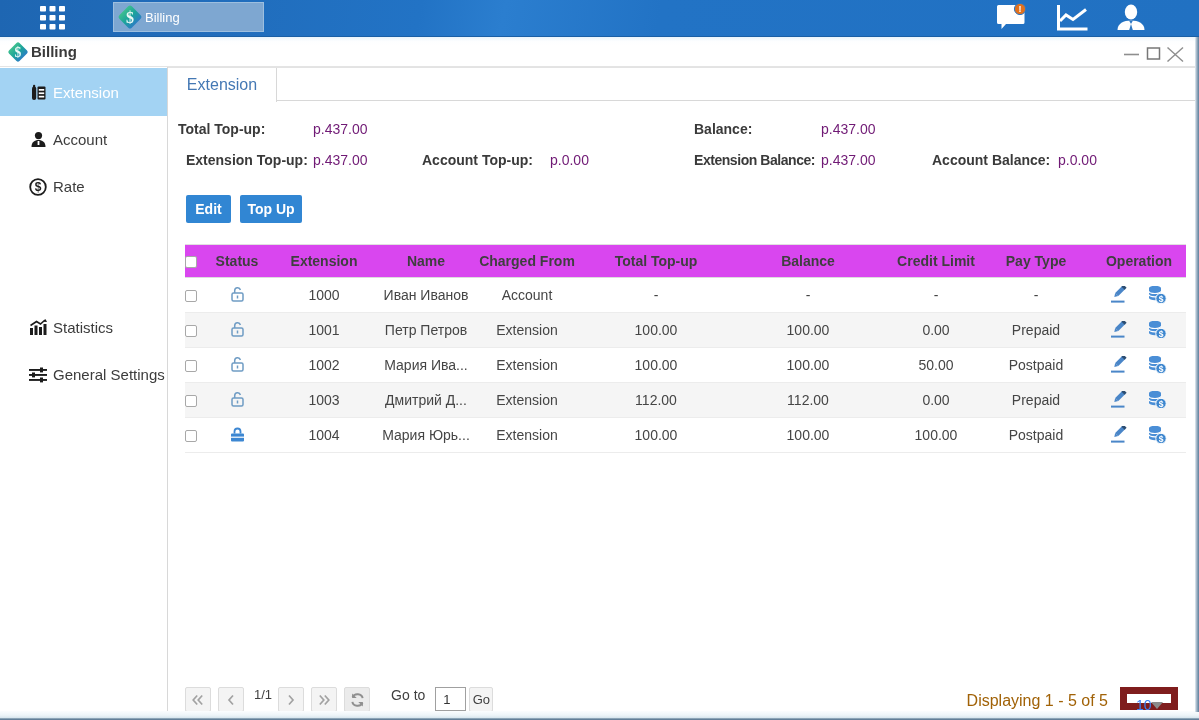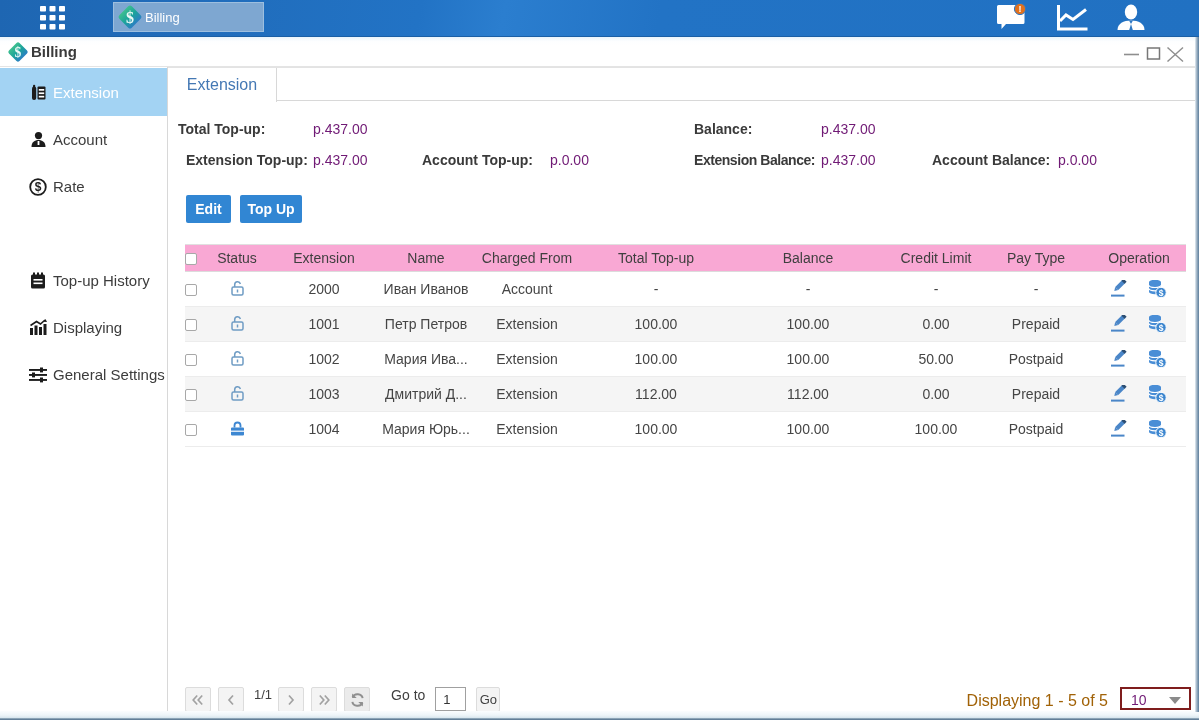--- a/index.html
+++ b/index.html
@@ -43,40 +43,40 @@
   font-size:16px; color:#4478b4; }
 
 .lbl { position:absolute; font-size:14px; font-weight:bold; color:#3a3a3a; }
 .val { position:absolute; font-size:14px; color:#701a75; }
 
 .btn { position:absolute; top:128px; height:28px; background:#3186d3; color:#fff;
   font-size:14px; font-weight:bold; border:none; border-radius:2px; display:flex; align-items:center; justify-content:center; }
 
 
 #tbl { position:absolute; left:17px; top:177px; width:1001px; border-collapse:collapse; table-layout:fixed; }
-#tbl th { font-size:14px; font-weight:normal; color:#3f3f3f; height:27px; text-align:center;
-  border-top:1px solid #e0e0e0; border-bottom:1px solid #dcdcdc; background:#f9a8d4; }
+#tbl th { font-size:14px; font-weight:bold; color:#3f3f3f; height:33px; text-align:center;
+  border-top:1px solid #e0e0e0; border-bottom:1px solid #dcdcdc; background:#d946ef; }
 #tbl td { font-size:14px; color:#454545; height:35px; text-align:center; border-bottom:1px solid #ececec; }
 #tbl tr.alt td { background:#f5f5f5;margin-top:35px; }
 .cb { display:inline-block; width:12px; height:12px; border:1px solid #a8a8a8; border-radius:2px; background:#fff; vertical-align:middle; }
 .opcell { padding-left:7px; } .opcell svg { vertical-align:middle; }
 
 
 #pager { position:absolute; left:185px; top:687px; height:25px; display:flex; align-items:flex-start; }
 .pbtn { width:26px; height:25px; background:#f4f4f4; border:1px solid #dcdcdc; border-radius:2px;
   display:flex; align-items:center; justify-content:center; margin-right:7px; }
 .ptext { font-size:13px; color:#3f3f3f; margin:0 6px 0 3px; }
 #goto { font-size:14px; color:#3f3f3f; margin:0 10px 0 14px; }
 #pginput { width:31px; height:24px; border:1px solid #a0a0a0; font-size:13px; color:#333;
   text-align:left; padding-left:7px; display:flex; align-items:center; background:#fff; }
 #gobtn { width:24px; height:25px; background:#f4f4f4; border:1px solid #dcdcdc; border-radius:2px;
-  display:flex; align-items:center; justify-content:center; font-size:13px; color:#3f3f3f; margin-left:10px; }
+  display:flex; align-items:center; justify-content:center; font-size:13px; color:#3f3f3f; margin-left:3px; }
 #disp { position:absolute; right:91px; top:692px; font-size:16px; color:#a16207; }
-#psize { position:absolute; left:1120px; top:687px; width:71px; height:23px; border:2px solid #7f1d1d;
-  background:#fff; font-size:14px; color:#701a75; }
+#psize { position:absolute; left:1120px; top:687px; width:58px; height:23px; border:7px solid #7f1d1d;
+  background:#fff; font-size:14px; color:#3b82f6; }
 #psize .n { position:absolute; left:9px; top:3px; }
 #psize .tri { position:absolute; right:8px; top:8px; width:0; height:0;
   border-left:6px solid transparent; border-right:6px solid transparent; border-top:7px solid #8b8b8b; }
 
 #bottomstrip { position:absolute; left:0; top:711px; width:1199px; height:9px;
   background:linear-gradient(to bottom,#fbfdfe 0%,#eef5f9 45%,#dce9f0 72%,#8099ad 85%,#51708c 100%); }
 #rightstrip { position:absolute; left:1195px; top:37px; width:4px; height:675px; background:linear-gradient(to right,#e6eef4 0%,#9db2c4 45%,#5d7e9b 100%); }
 </style>
 </head>
 <body>
@@ -177,45 +177,32 @@
     </div>
     <div class="sitem" style="top:96px">
       <span class="sico">
           <svg width="18" height="18" viewBox="0 0 18 18">
             <circle cx="9" cy="9" r="7.8" fill="none" stroke="#1c1c1c" stroke-width="1.8"></circle>
             <text x="9" y="13.4" font-size="12" font-weight="bold" fill="#1c1c1c" text-anchor="middle">$</text>
           </svg>
         </span>
       <span class="stxt">Rate</span>
     </div>
-    <div class="sitem" style="top:190px">
-      <span class="sico">
-          <svg width="16" height="17" viewBox="0 0 16 17">
-            <rect x="1" y="2.5" width="14" height="14" rx="1.5" fill="#1c1c1c"></rect>
-            <rect x="3" y="0.5" width="2" height="4" fill="#1c1c1c"></rect>
-            <rect x="7" y="0.5" width="2" height="4" fill="#1c1c1c"></rect>
-            <rect x="11" y="0.5" width="2" height="4" fill="#1c1c1c"></rect>
-            <rect x="3.5" y="7" width="9" height="1.6" fill="#fff"></rect>
-            <rect x="3.5" y="10.5" width="9" height="1.6" fill="#fff"></rect>
-          </svg>
-        </span>
-      <span class="stxt">Top-up History</span>
-    </div>
     <div class="sitem" style="top:237px">
       <span class="sico">
           <svg width="18" height="17" viewBox="0 0 18 17">
             <rect x="1" y="9" width="3" height="7" fill="#1c1c1c"></rect>
             <rect x="5.5" y="6.5" width="3" height="9.5" fill="#1c1c1c"></rect>
             <rect x="10" y="8" width="3" height="8" fill="#1c1c1c"></rect>
             <rect x="14.5" y="5" width="3" height="11" fill="#1c1c1c"></rect>
             <path d="M1.5 6.5 l6 -4 l4 2.5 l4.5 -4" fill="none" stroke="#1c1c1c" stroke-width="1.6"></path>
             <path d="M16.5 0 l1.5 3 l-3.3 -0.3 z" fill="#1c1c1c"></path>
           </svg>
         </span>
-      <span class="stxt">Displaying</span>
+      <span class="stxt">Statistics</span>
     </div>
     <div class="sitem" style="top:284px">
       <span class="sico">
           <svg width="18" height="16" viewBox="0 0 18 16">
             <rect x="0" y="2" width="18" height="1.9" fill="#1c1c1c"></rect>
             <rect x="0" y="7" width="18" height="1.9" fill="#1c1c1c"></rect>
             <rect x="0" y="12" width="18" height="1.9" fill="#1c1c1c"></rect>
             <rect x="11" y="0.5" width="3" height="4.9" fill="#1c1c1c"></rect>
             <rect x="3" y="5.5" width="3" height="4.9" fill="#1c1c1c"></rect>
             <rect x="11" y="10.5" width="3" height="4.9" fill="#1c1c1c"></rect>
@@ -275,21 +262,21 @@
       </tr>
       <tr>
         <td style="text-align:left"><span class="cb"></span></td>
         <td><svg width="17" height="18" viewBox="0 0 17 18">
                 <g stroke="#6f9cc4" stroke-width="1.5" fill="none">
                   <rect x="3" y="8" width="11" height="8" rx="1.5"></rect>
                   <path d="M5.7 8 v-2.4 a2.9 2.9 0 0 1 5.7 -0.6"></path>
                   <line x1="8.5" y1="10.5" x2="8.5" y2="13.5"></line>
                 </g>
               </svg></td>
-        <td>2000</td>
+        <td>1000</td>
             <td>Иван Иванов</td>
             <td>Account</td>
             <td>-</td>
             <td>-</td>
             <td>-</td>
             <td>-</td>
         <td class="opcell">
           <svg width="18" height="18" viewBox="0 0 18 18" style="margin-right:16px">
                 <rect x="2" y="14.6" width="13.5" height="2" fill="#4a86c8"></rect>
                 <g transform="rotate(45 9 7)">

